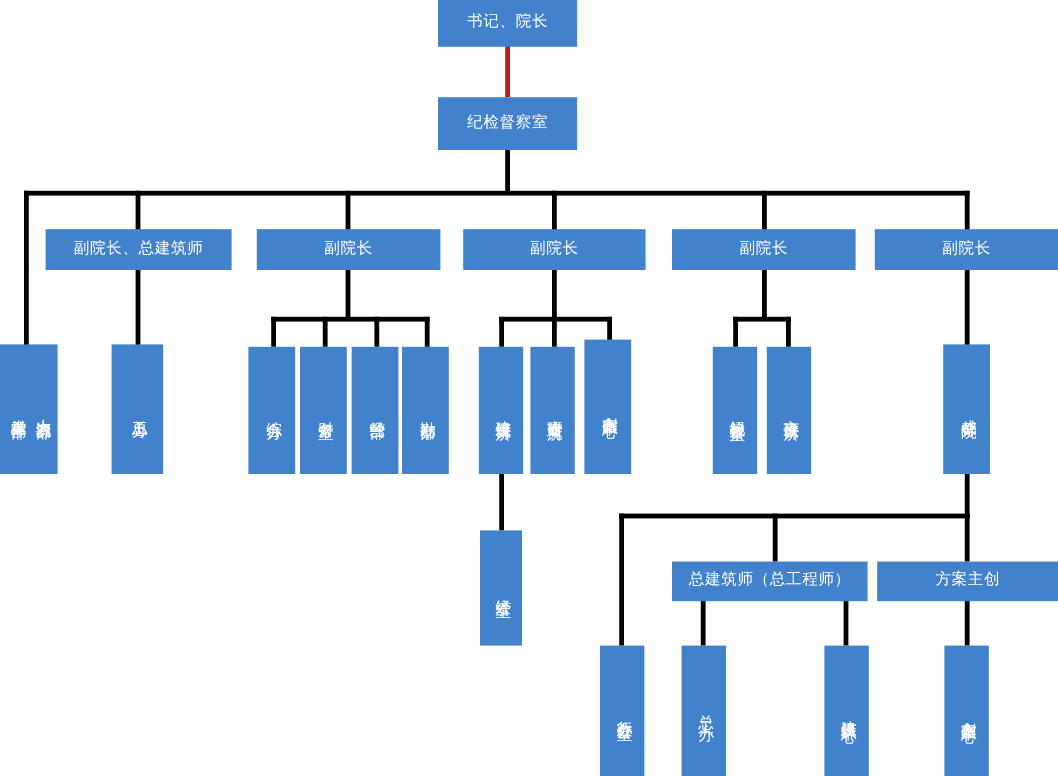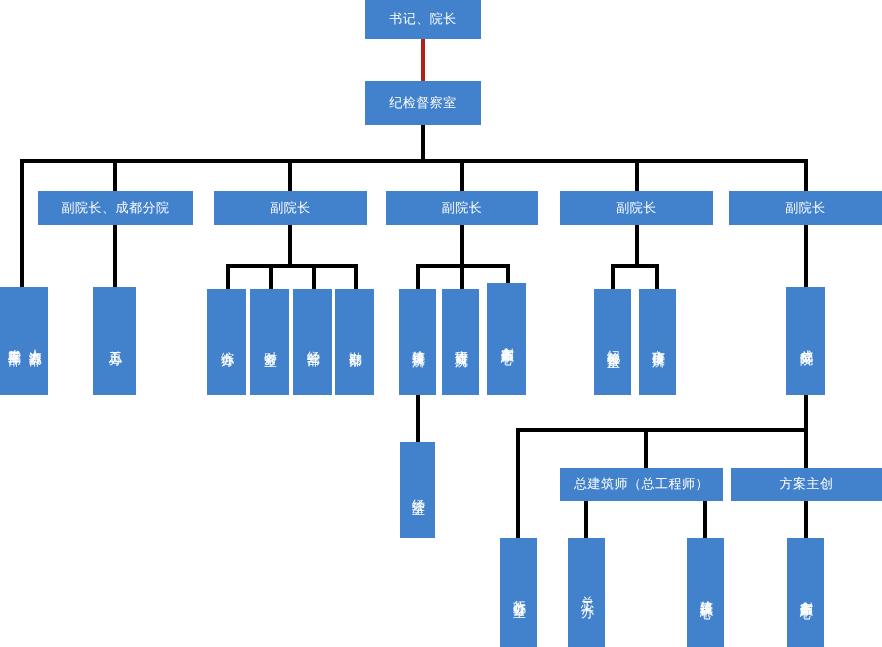--- a/index.html
+++ b/index.html
@@ -106,21 +106,21 @@
 
   <div class="conn" style="left:584px; top:500px; width:4px; height:38px;"></div>
   <div class="conn" style="left:703px; top:500px; width:4px; height:38px;"></div>
 
   <div class="conn" style="left:804px; top:500px; width:4px; height:38px;"></div>
 
   <div class="node" style="left:365px; top:0px; width:116px; height:39px;">书记、院长</div>
 
   <div class="node" style="left:365px; top:81px; width:116px; height:44px;">纪检督察室</div>
 
-  <div class="node" style="left:38px; top:191px; width:155px; height:34px;">副院长、成都分院</div>
+  <div class="node" style="left:38px; top:191px; width:155px; height:34px;">副院长、总建筑师</div>
   <div class="node" style="left:214px; top:191px; width:153px; height:34px;">副院长</div>
   <div class="node" style="left:386px; top:191px; width:152px; height:34px;">副院长</div>
   <div class="node" style="left:560px; top:191px; width:153px; height:34px;">副院长</div>
   <div class="node" style="left:729px; top:191px; width:153px; height:34px;">副院长</div>
 
   <div class="node vert two-col" style="left:0px; top:287px; width:48px; height:108px; writing-mode:horizontal-tb; flex-direction:row-reverse; gap:2px;">
     <span style="writing-mode:vertical-rl; text-orientation:upright; letter-spacing:1px;">人力资源部</span>
     <span style="writing-mode:vertical-rl; text-orientation:upright; letter-spacing:1px;">党群工作部</span>
   </div>
 

